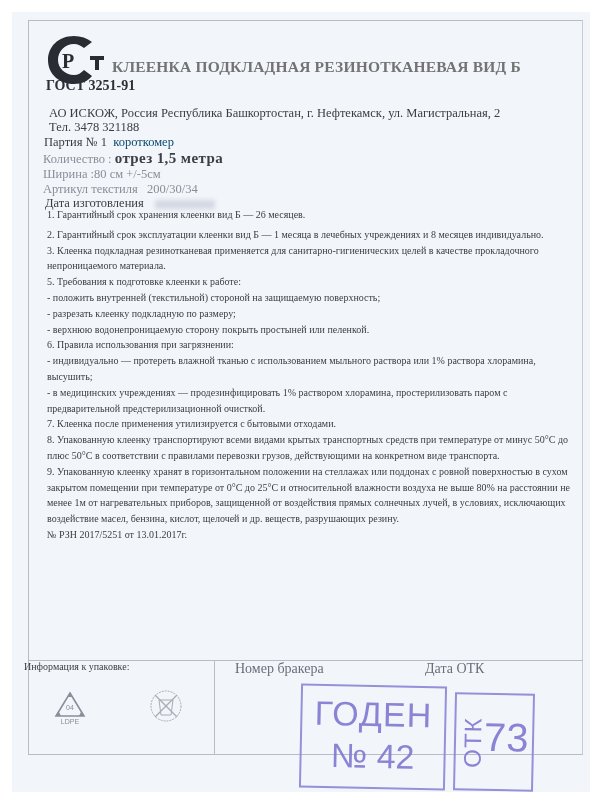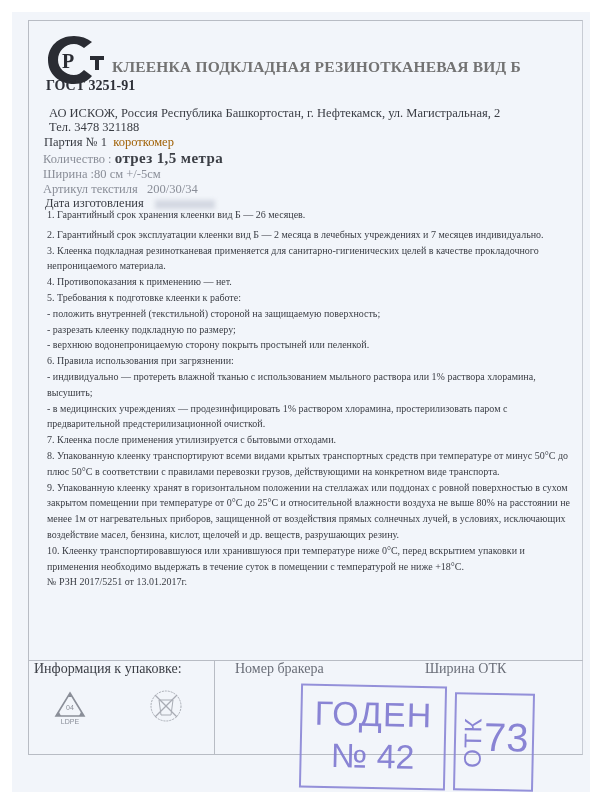--- a/index.html
+++ b/index.html
@@ -60,21 +60,21 @@
       color: #2e3038;
       white-space: nowrap;
       text-align: right;
     }
     .line {
       position: absolute;
       white-space: nowrap;
       font-size: 12.5px;
       line-height: 15px;
     }
-    .muted { color: #a16207; }
+    .muted { color: #0c4a6e; }
     .faint { color: #8a8e98; }
     .big { font-size: 15px; font-weight: bold; color: #3c3f46; letter-spacing: 0.4px; }
     .blur {
       display: inline-block;
       width: 60px;
       height: 9px;
       margin-left: 8px;
       background: #d4d8e2;
       filter: blur(2px);
       vertical-align: middle;
@@ -103,23 +103,23 @@
     .vdiv {
       position: absolute;
       left: 214px;
       top: 660px;
       width: 1px;
       height: 95px;
       background: #b8bcc4;
     }
     .pack-label {
       position: absolute;
-      left: 34px;
+      left: 24px;
       top: 661px;
-      font-size: 14px;
+      font-size: 10px;
       color: #3a3d44;
     }
     .brak-label {
       position: absolute;
       left: 235px;
       top: 661px;
       font-size: 14px;
       color: #6a6e78;
     }
     .otk-label {
@@ -231,43 +231,41 @@
     <span>Артикул текстиля</span>&nbsp;&nbsp;
     <span>200/30/34</span>
   </div>
   <div class="line" style="left:45px;top:196px;">
     <span>Дата изготовления</span>
     <span class="blur"></span>
   </div>
 
   <div class="body-text">
     <p>1. Гарантийный срок хранения клеенки вид Б — 26 месяцев.</p>
-    <p class="gap">2. Гарантийный срок эксплуатации клеенки вид Б — 2 месяца в лечебных учреждениях и 7 месяцев индивидуально.</p>
+    <p class="gap">2. Гарантийный срок эксплуатации клеенки вид Б — 1 месяца в лечебных учреждениях и 8 месяцев индивидуально.</p>
     <p>3. Клеенка подкладная резинотканевая применяется для санитарно-гигиенических целей в качестве прокладочного непроницаемого материала.</p>
-    <p>4. Противопоказания к применению — нет.</p>
     <p>5. Требования к подготовке клеенки к работе:</p>
     <p>- положить внутренней (текстильной) стороной на защищаемую поверхность;</p>
     <p>- разрезать клеенку подкладную по размеру;</p>
     <p>- верхнюю водонепроницаемую сторону покрыть простыней или пеленкой.</p>
     <p>6. Правила использования при загрязнении:</p>
     <p>- индивидуально — протереть влажной тканью с использованием мыльного раствора или 1% раствора хлорамина, высушить;</p>
     <p>- в медицинских учреждениях — продезинфицировать 1% раствором хлорамина, простерилизовать паром с предварительной предстерилизационной очисткой.</p>
     <p>7. Клеенка после применения утилизируется с бытовыми отходами.</p>
     <p>8. Упакованную клеенку транспортируют всеми видами крытых транспортных средств при температуре от минус 50°С до плюс 50°С в соответствии с правилами перевозки грузов, действующими на конкретном виде транспорта.</p>
     <p>9. Упакованную клеенку хранят в горизонтальном положении на стеллажах или поддонах с ровной поверхностью в сухом закрытом помещении при температуре от 0°С до 25°С и относительной влажности воздуха не выше 80% на расстоянии не менее 1м от нагревательных приборов, защищенной от воздействия прямых солнечных лучей, в условиях, исключающих воздействие масел, бензина, кислот, щелочей и др. веществ, разрушающих резину.</p>
-    <p>10. Клеенку транспортировавшуюся или хранившуюся при температуре ниже 0°С, перед вскрытием упаковки и применения необходимо выдержать в течение суток в помещении с температурой не ниже +18°С.</p>
     <p>№ РЗН 2017/5251 от 13.01.2017г.</p>
   </div>
 
   <div class="bottom-row"></div>
   <div class="vdiv"></div>
 
   <div class="pack-label">Информация к упаковке:</div>
   <div class="brak-label">Номер бракера</div>
-  <div class="otk-label">Ширина ОТК</div>
+  <div class="otk-label">Дата ОТК</div>
 
   <svg class="recycle" viewBox="0 0 36 36">
     <path d="M18 3 L32 26 L4 26 Z" fill="none" stroke="#8a8e98" stroke-width="1.6"></path>
     <path d="M18 3 L20 7 L16 7 Z" fill="#8a8e98"></path>
     <path d="M32 26 L27 26 L29 22 Z" fill="#8a8e98"></path>
     <path d="M4 26 L7 22 L9 26 Z" fill="#8a8e98"></path>
     <text x="18" y="20" text-anchor="middle" font-family="Liberation Sans, sans-serif" font-size="7" fill="#8a8e98">04</text>
     <text x="18" y="34" text-anchor="middle" font-family="Liberation Sans, sans-serif" font-size="7" fill="#8a8e98">LDPE</text>
   </svg>
 

